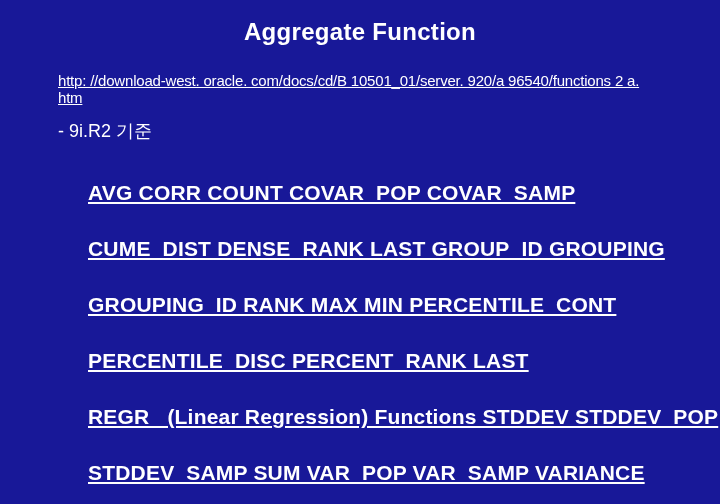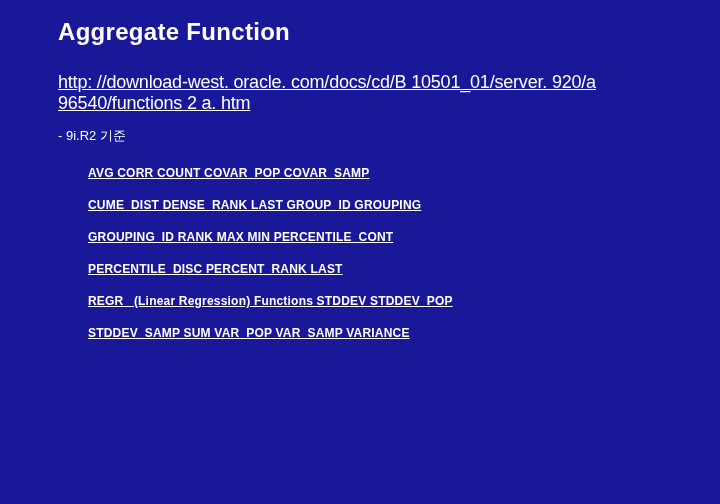--- a/index.html
+++ b/index.html
@@ -9,45 +9,45 @@
     background: #181898;
     font-family: Arial, "Malgun Gothic", sans-serif;
     overflow: hidden;
   }
   .slide {
     width: 720px;
     height: 504px;
     padding: 18px 58px 0 58px;
   }
   .title {
-    text-align: left;
+    text-align: center;
     color: #fff;
     font-weight: bold;
     font-size: 24px;
     margin-bottom: 26px;
     letter-spacing: 0.3px;
   }
   .url {
     color: #fff;
-    font-size: 18px;
+    font-size: 15px;
     letter-spacing: -0.2px;
     text-decoration: underline;
     margin-bottom: 13px;
   }
   .subnote {
     color: #fff;
-    font-size: 13px;
-    margin-bottom: 12px;
+    font-size: 18px;
+    margin-bottom: 22px;
   }
   .func-block {
     padding-left: 30px;
   }
   .func-line {
     color: #fff;
-    font-size: 12px;
+    font-size: 21px;
     font-weight: bold;
     text-decoration: underline;
     line-height: 2.67;
     letter-spacing: 0.2px;
     white-space: nowrap;
   }
 </style>
 </head>
 <body>
 

